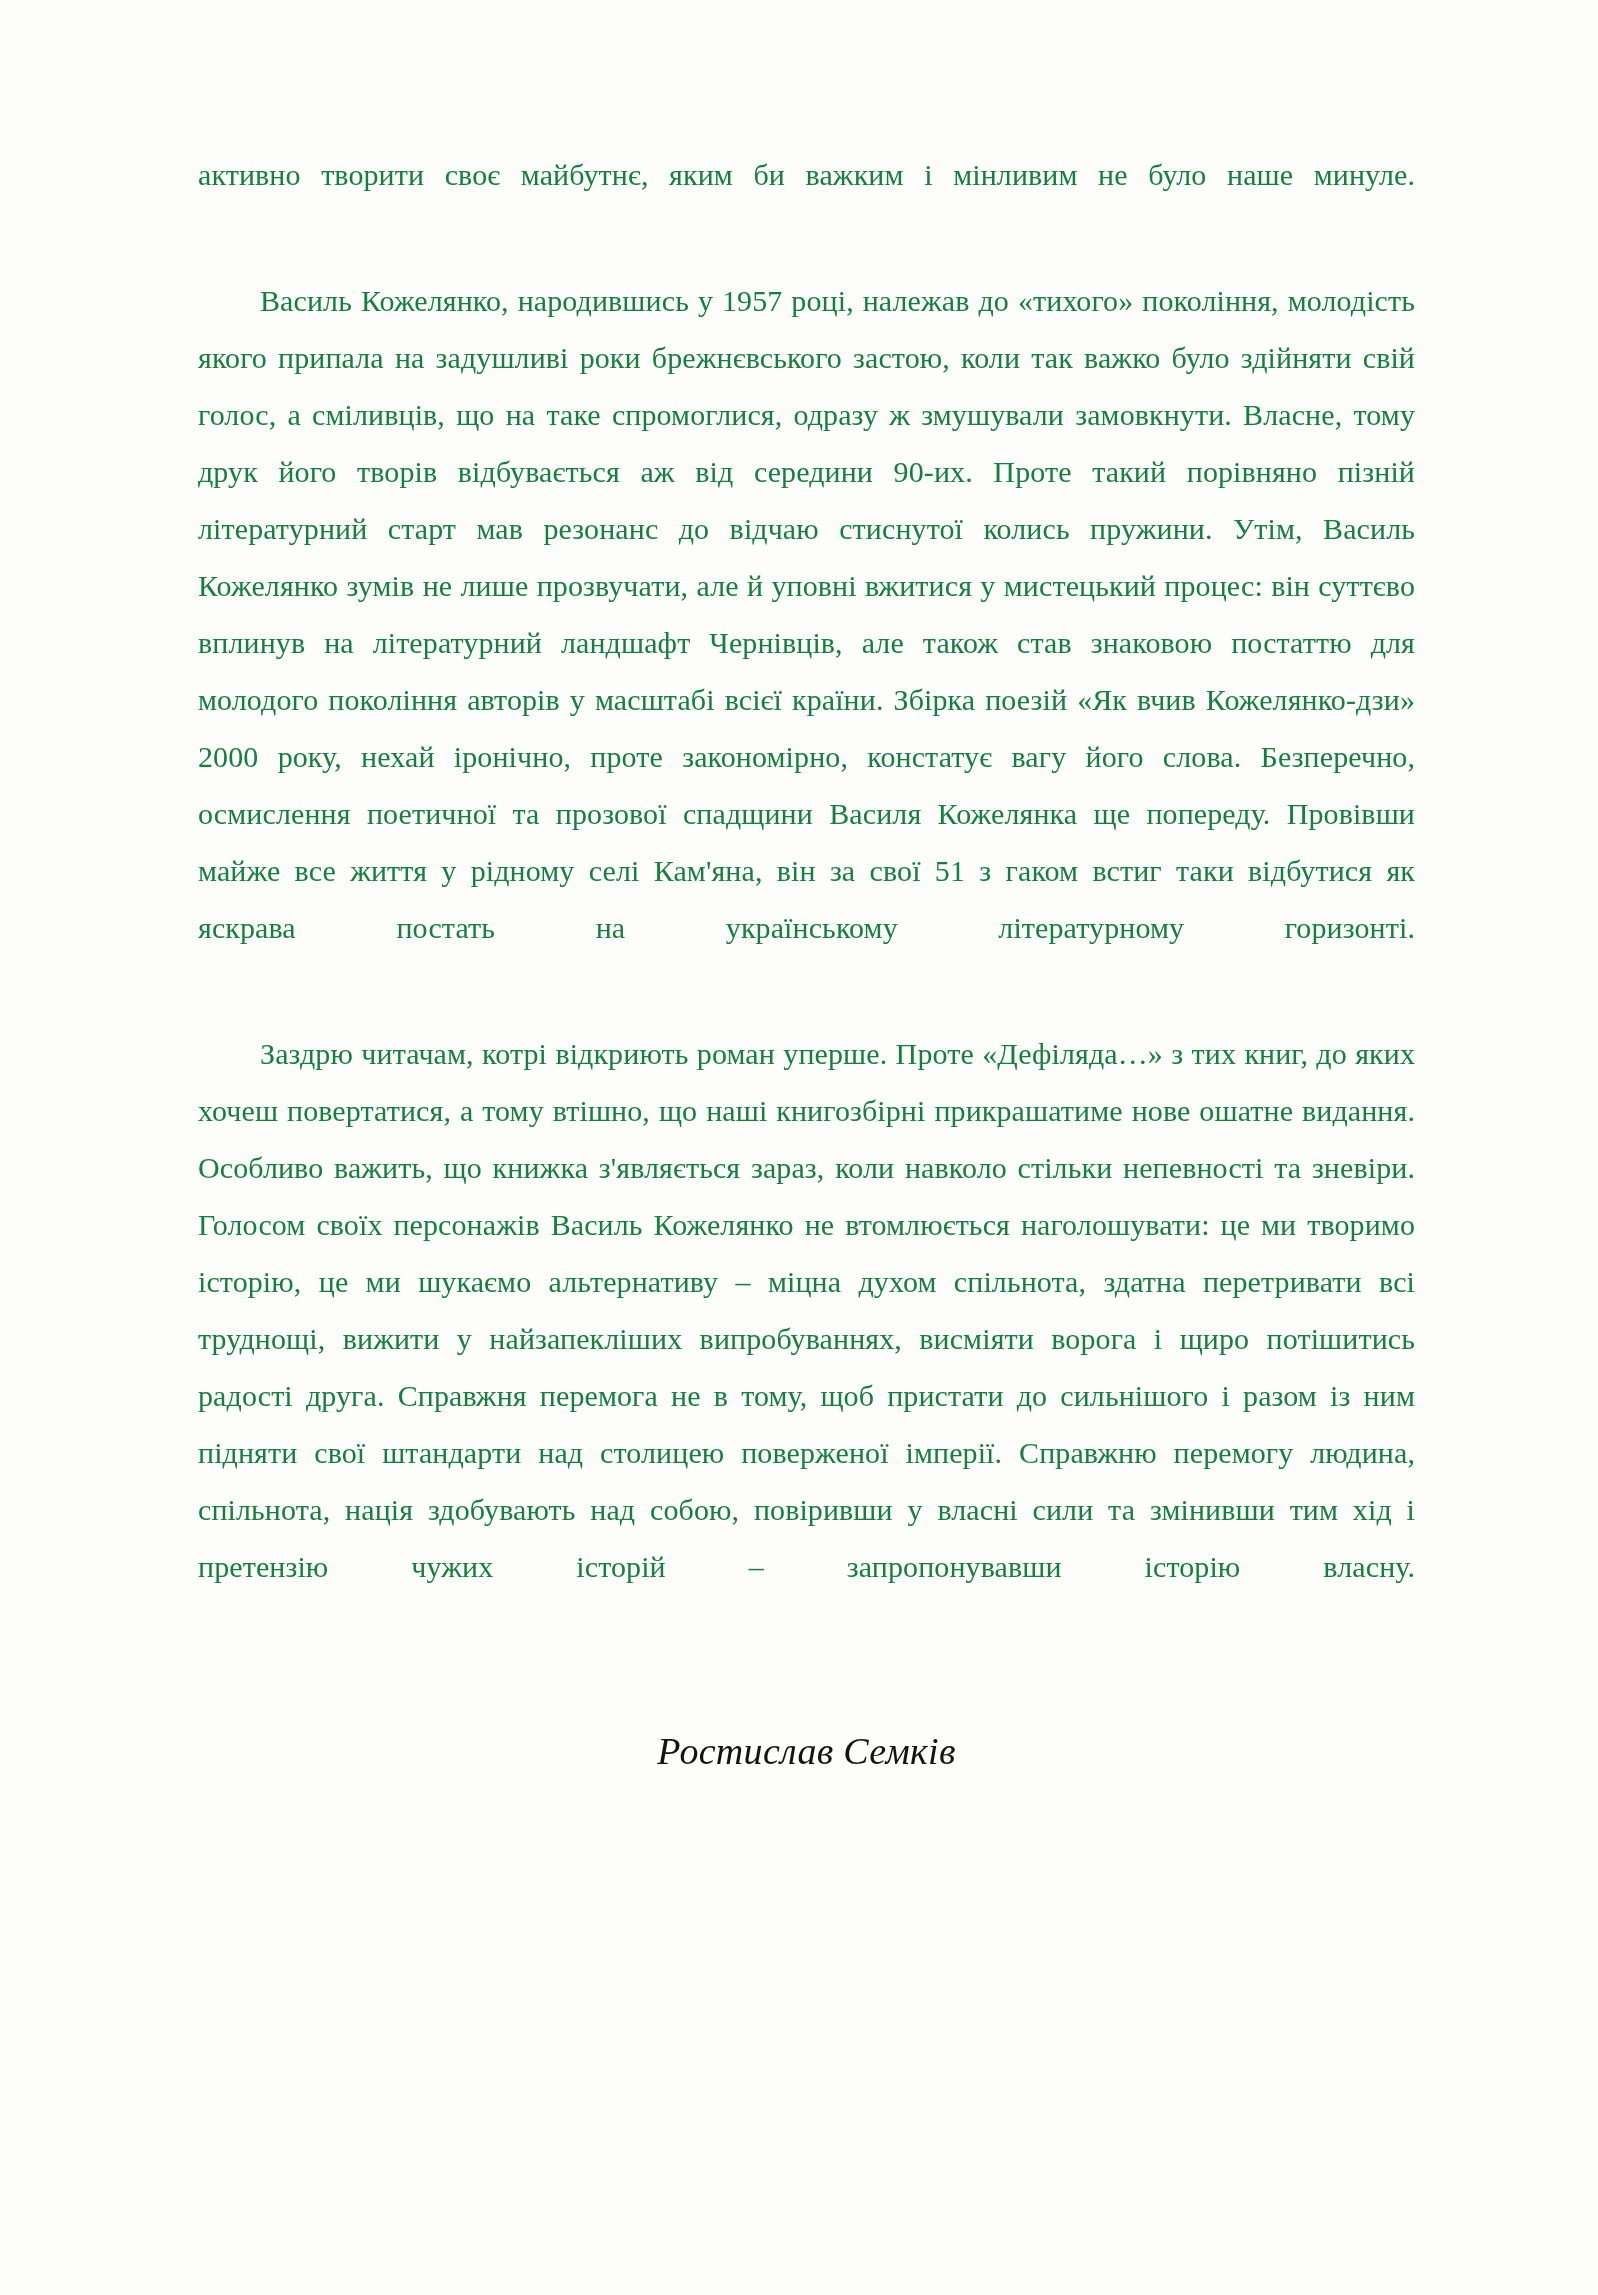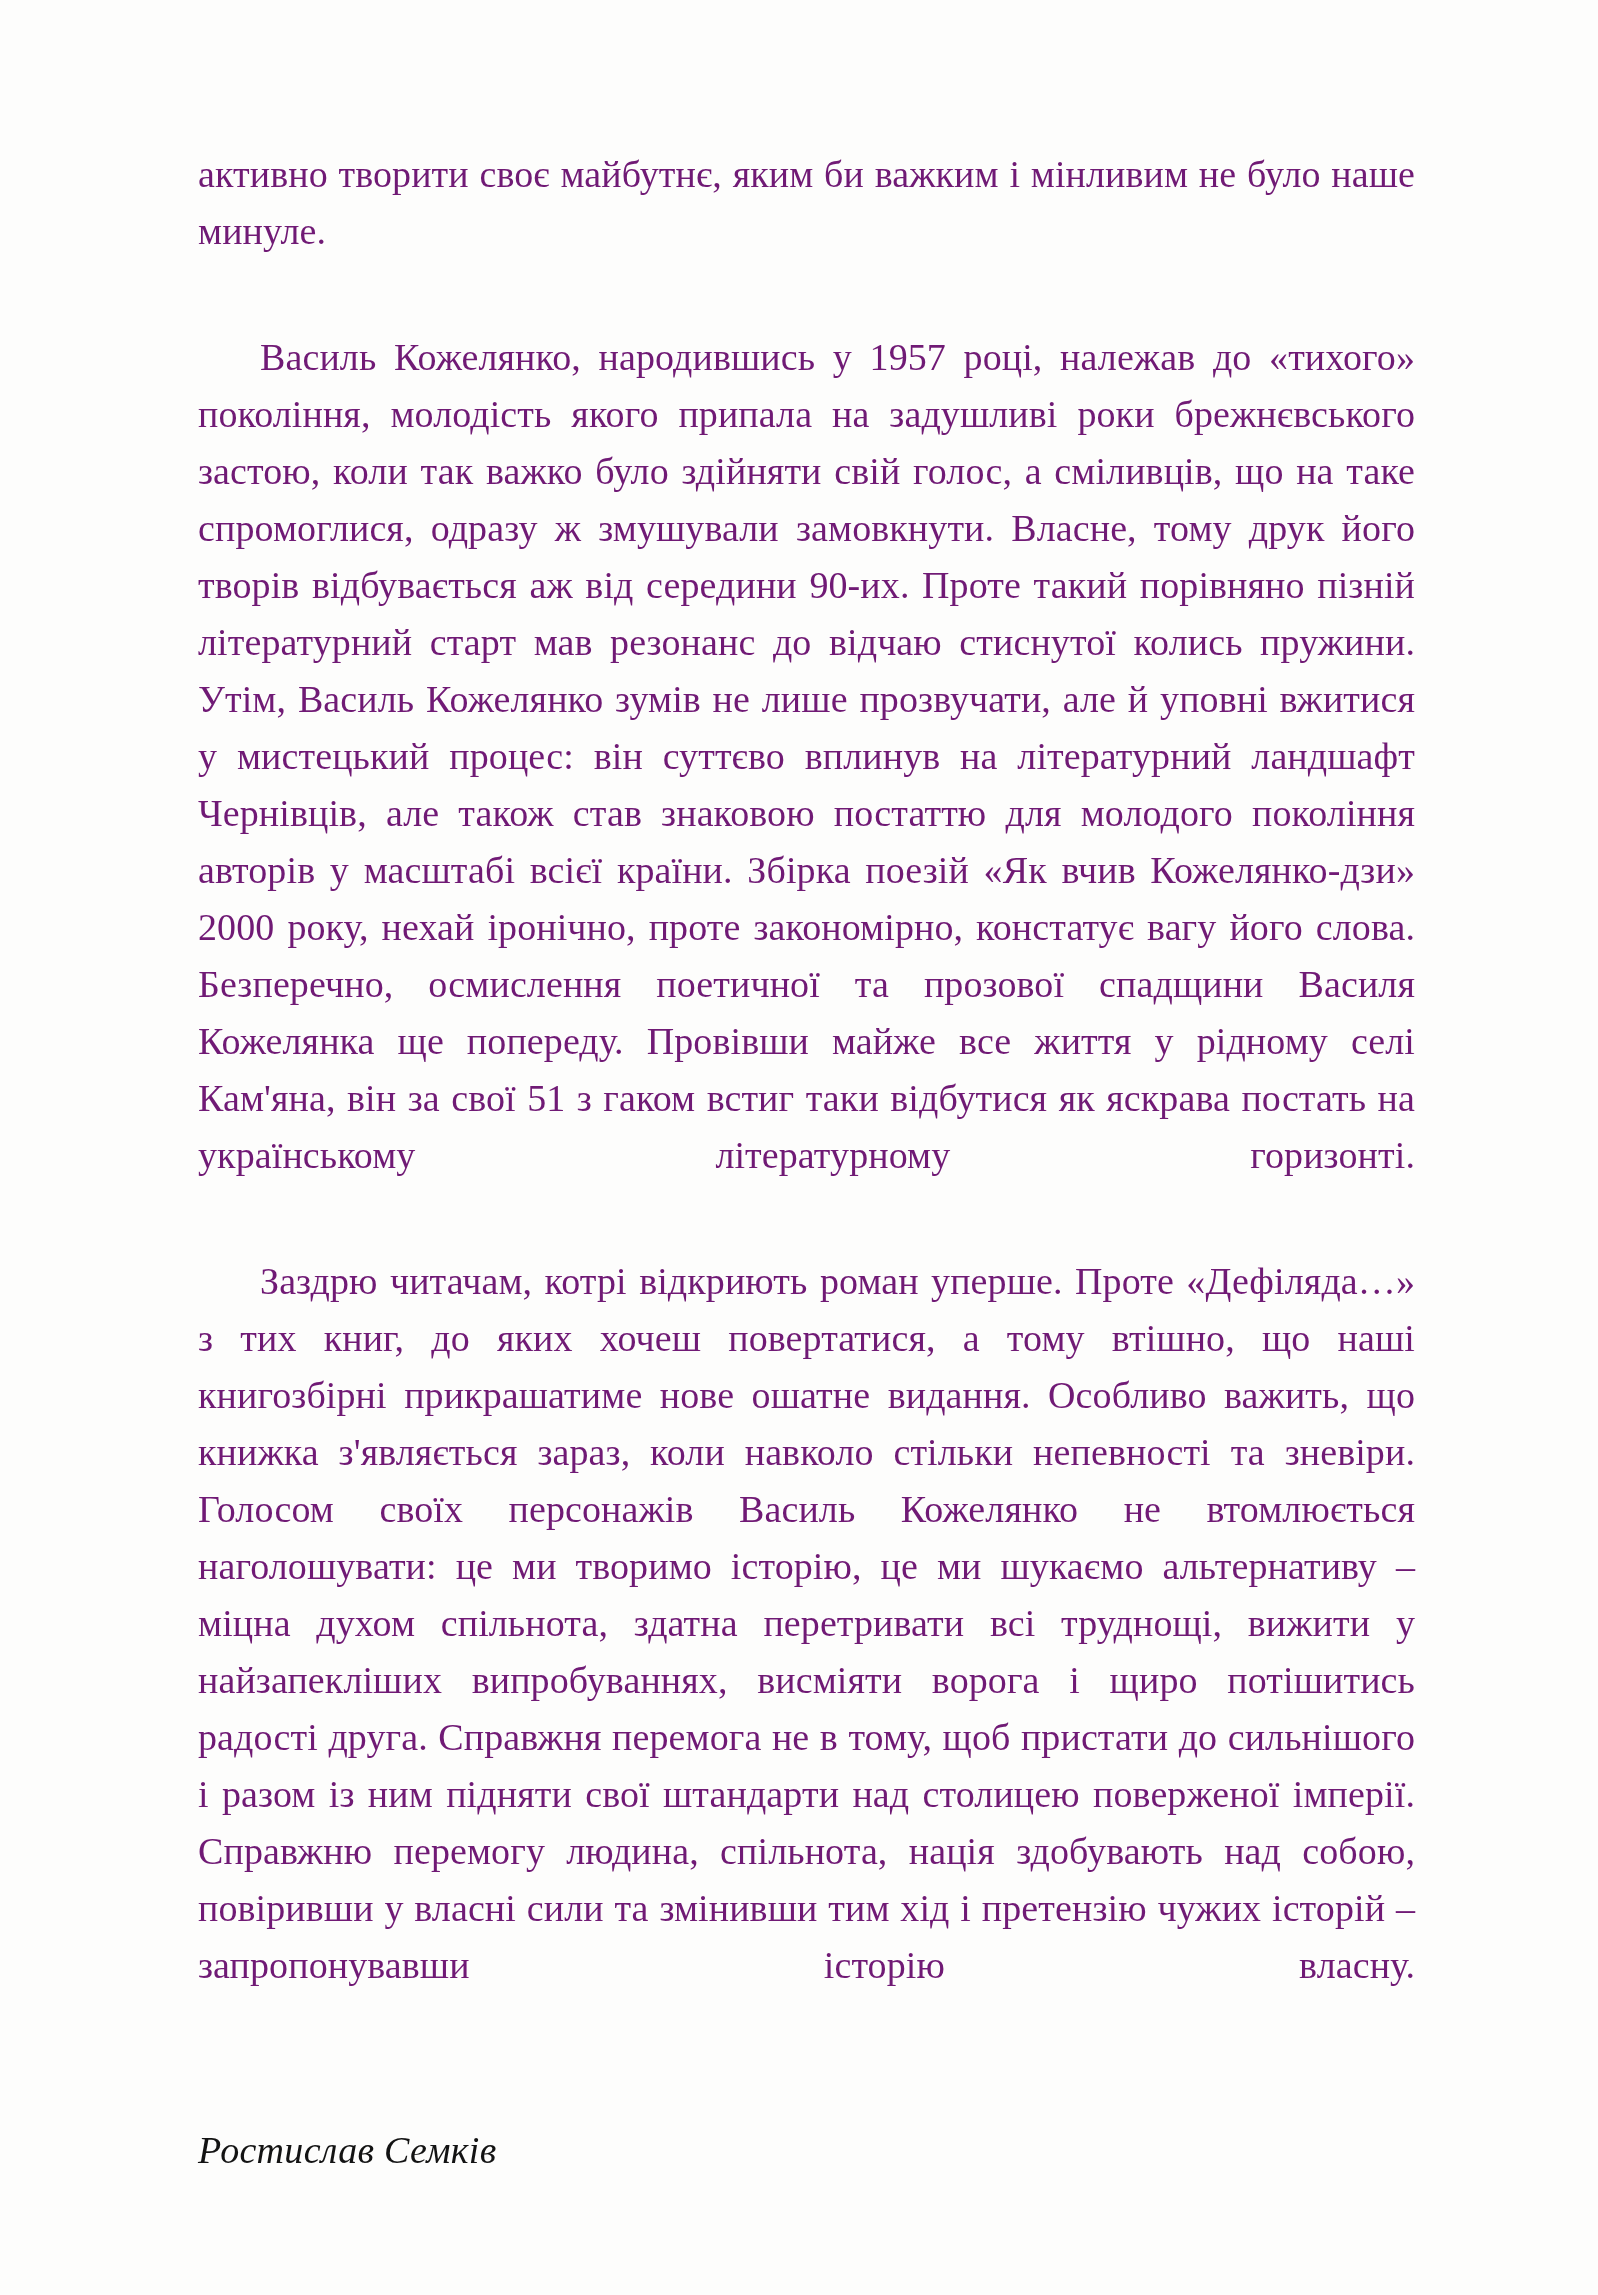--- a/index.html
+++ b/index.html
@@ -25,27 +25,27 @@
   }
 
   .page-inner {
     position: absolute;
     left: 198px;
     top: 146px;
     width: 1217px;   
   }
 
   .body-text {
-    font-size: 38px;
+    font-size: 30px;
     line-height: 57px;
     text-align: justify;
     text-justify: inter-word;
     letter-spacing: 0.1px;
     word-spacing: 0.4px;
-    color: #701a75;
+    color: #15803d;
     -webkit-font-smoothing: antialiased;
   }
 
   .para {
     margin: 0;
     text-indent: 0;
     text-align: justify;
   }
   .para.indent {
     text-indent: 62px;
@@ -56,21 +56,21 @@
 
   
   .para:after {
     content: "";
     display: inline-block;
     width: 100%;
   }
 
   .signature-block {
     margin-top: 73px;
-    text-align: left;
+    text-align: center;
   }
   .signature {
     font-style: italic;
     font-size: 38px;
     line-height: 52px;
     letter-spacing: 0.3px;
     color: #131313;
   }
 </style>
 </head>

